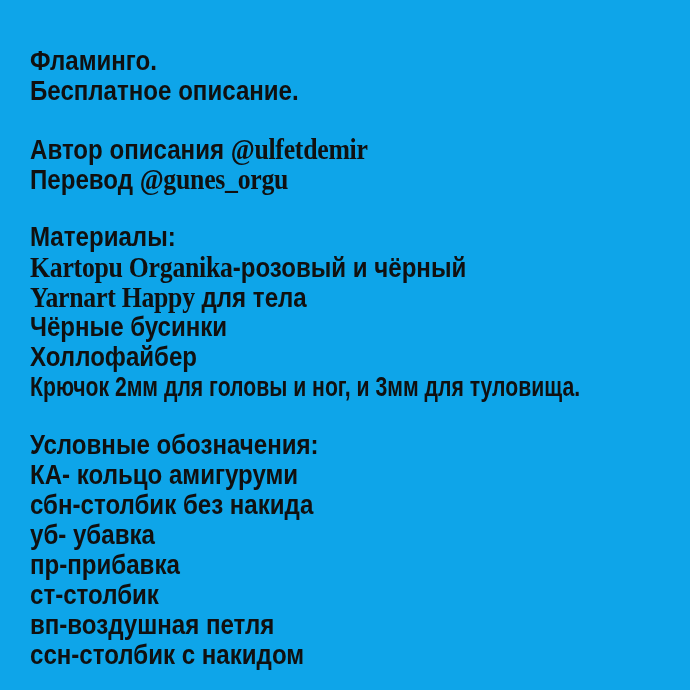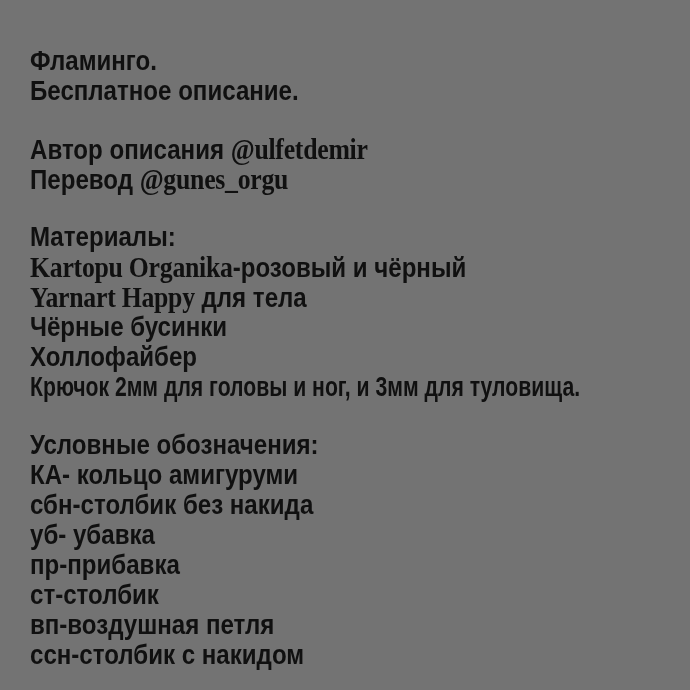--- a/index.html
+++ b/index.html
@@ -5,21 +5,21 @@
   html, body {
     margin: 0;
     padding: 0;
     background: #f6f5f3;
   }
   .page {
     position: relative;
     width: 690px;
     height: 690px;
     overflow: hidden;
-    background: #737373;
+    background: #0ea5e9;
     box-sizing: border-box;
     padding: 46px 0 0 30px;
     color: #101010;
     font-family: "Liberation Sans", sans-serif;
     font-weight: bold;
     font-size: 28px;
   }
   
   .condense {
     transform: scaleX(0.86);

